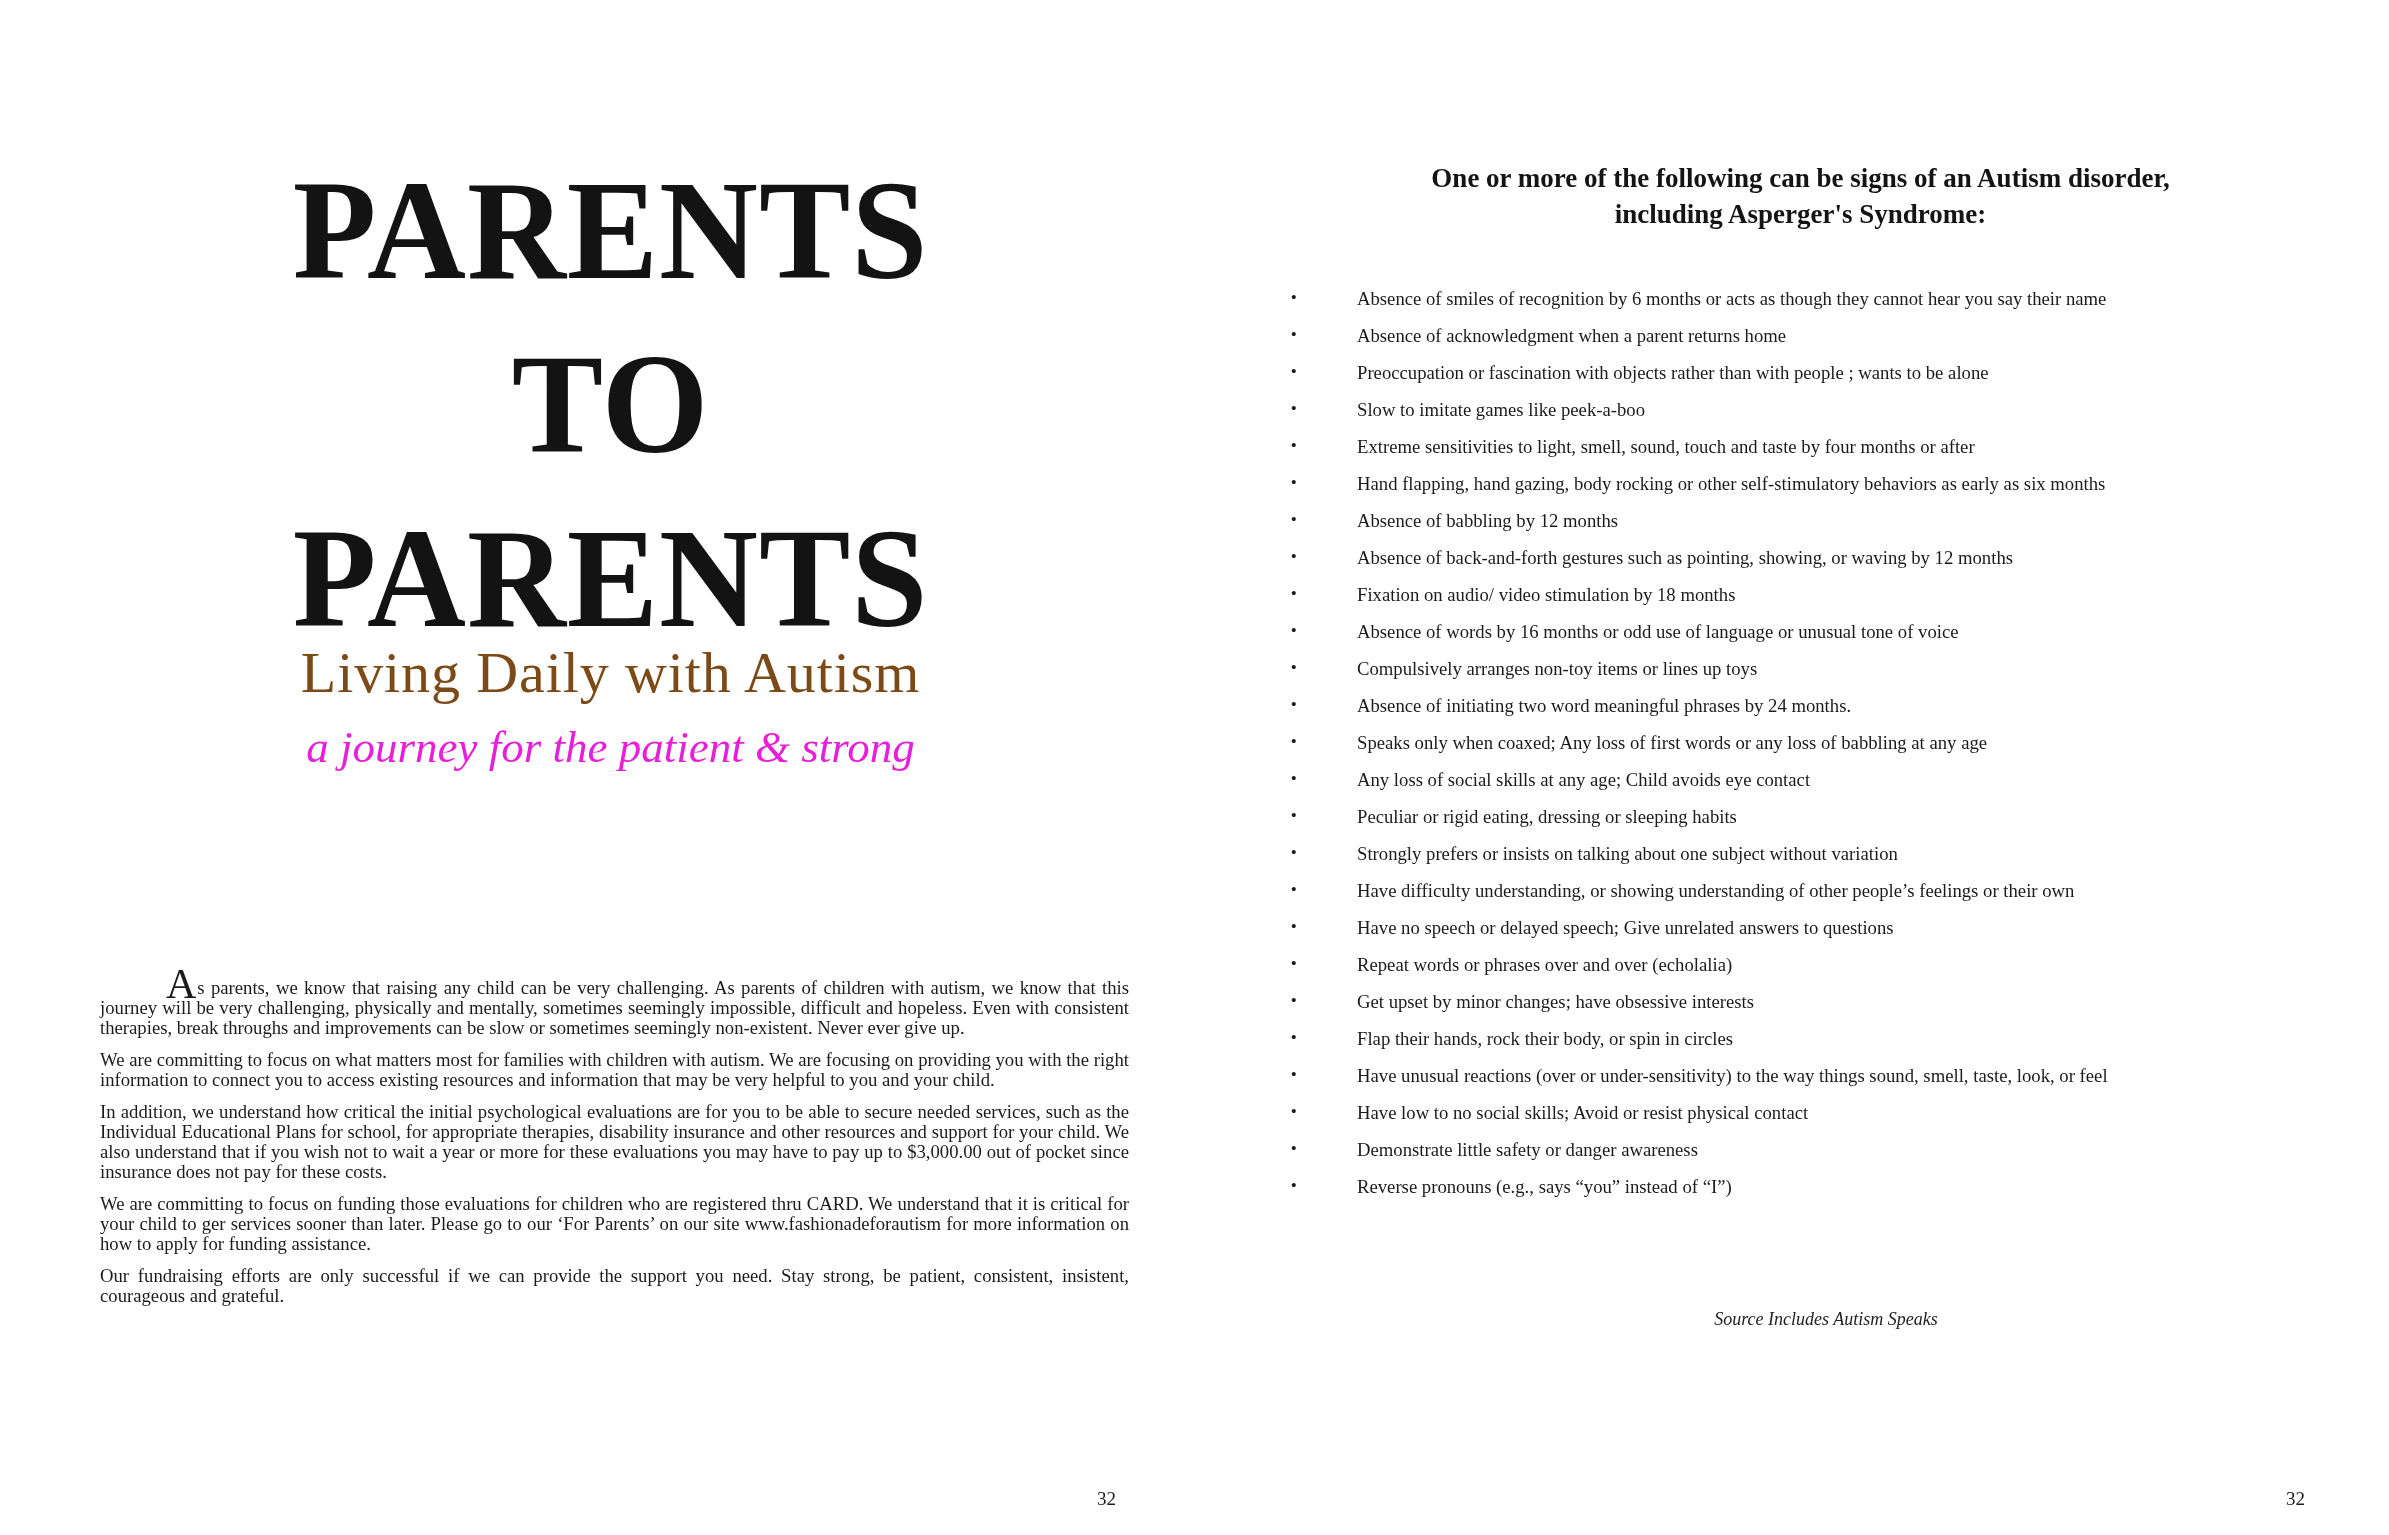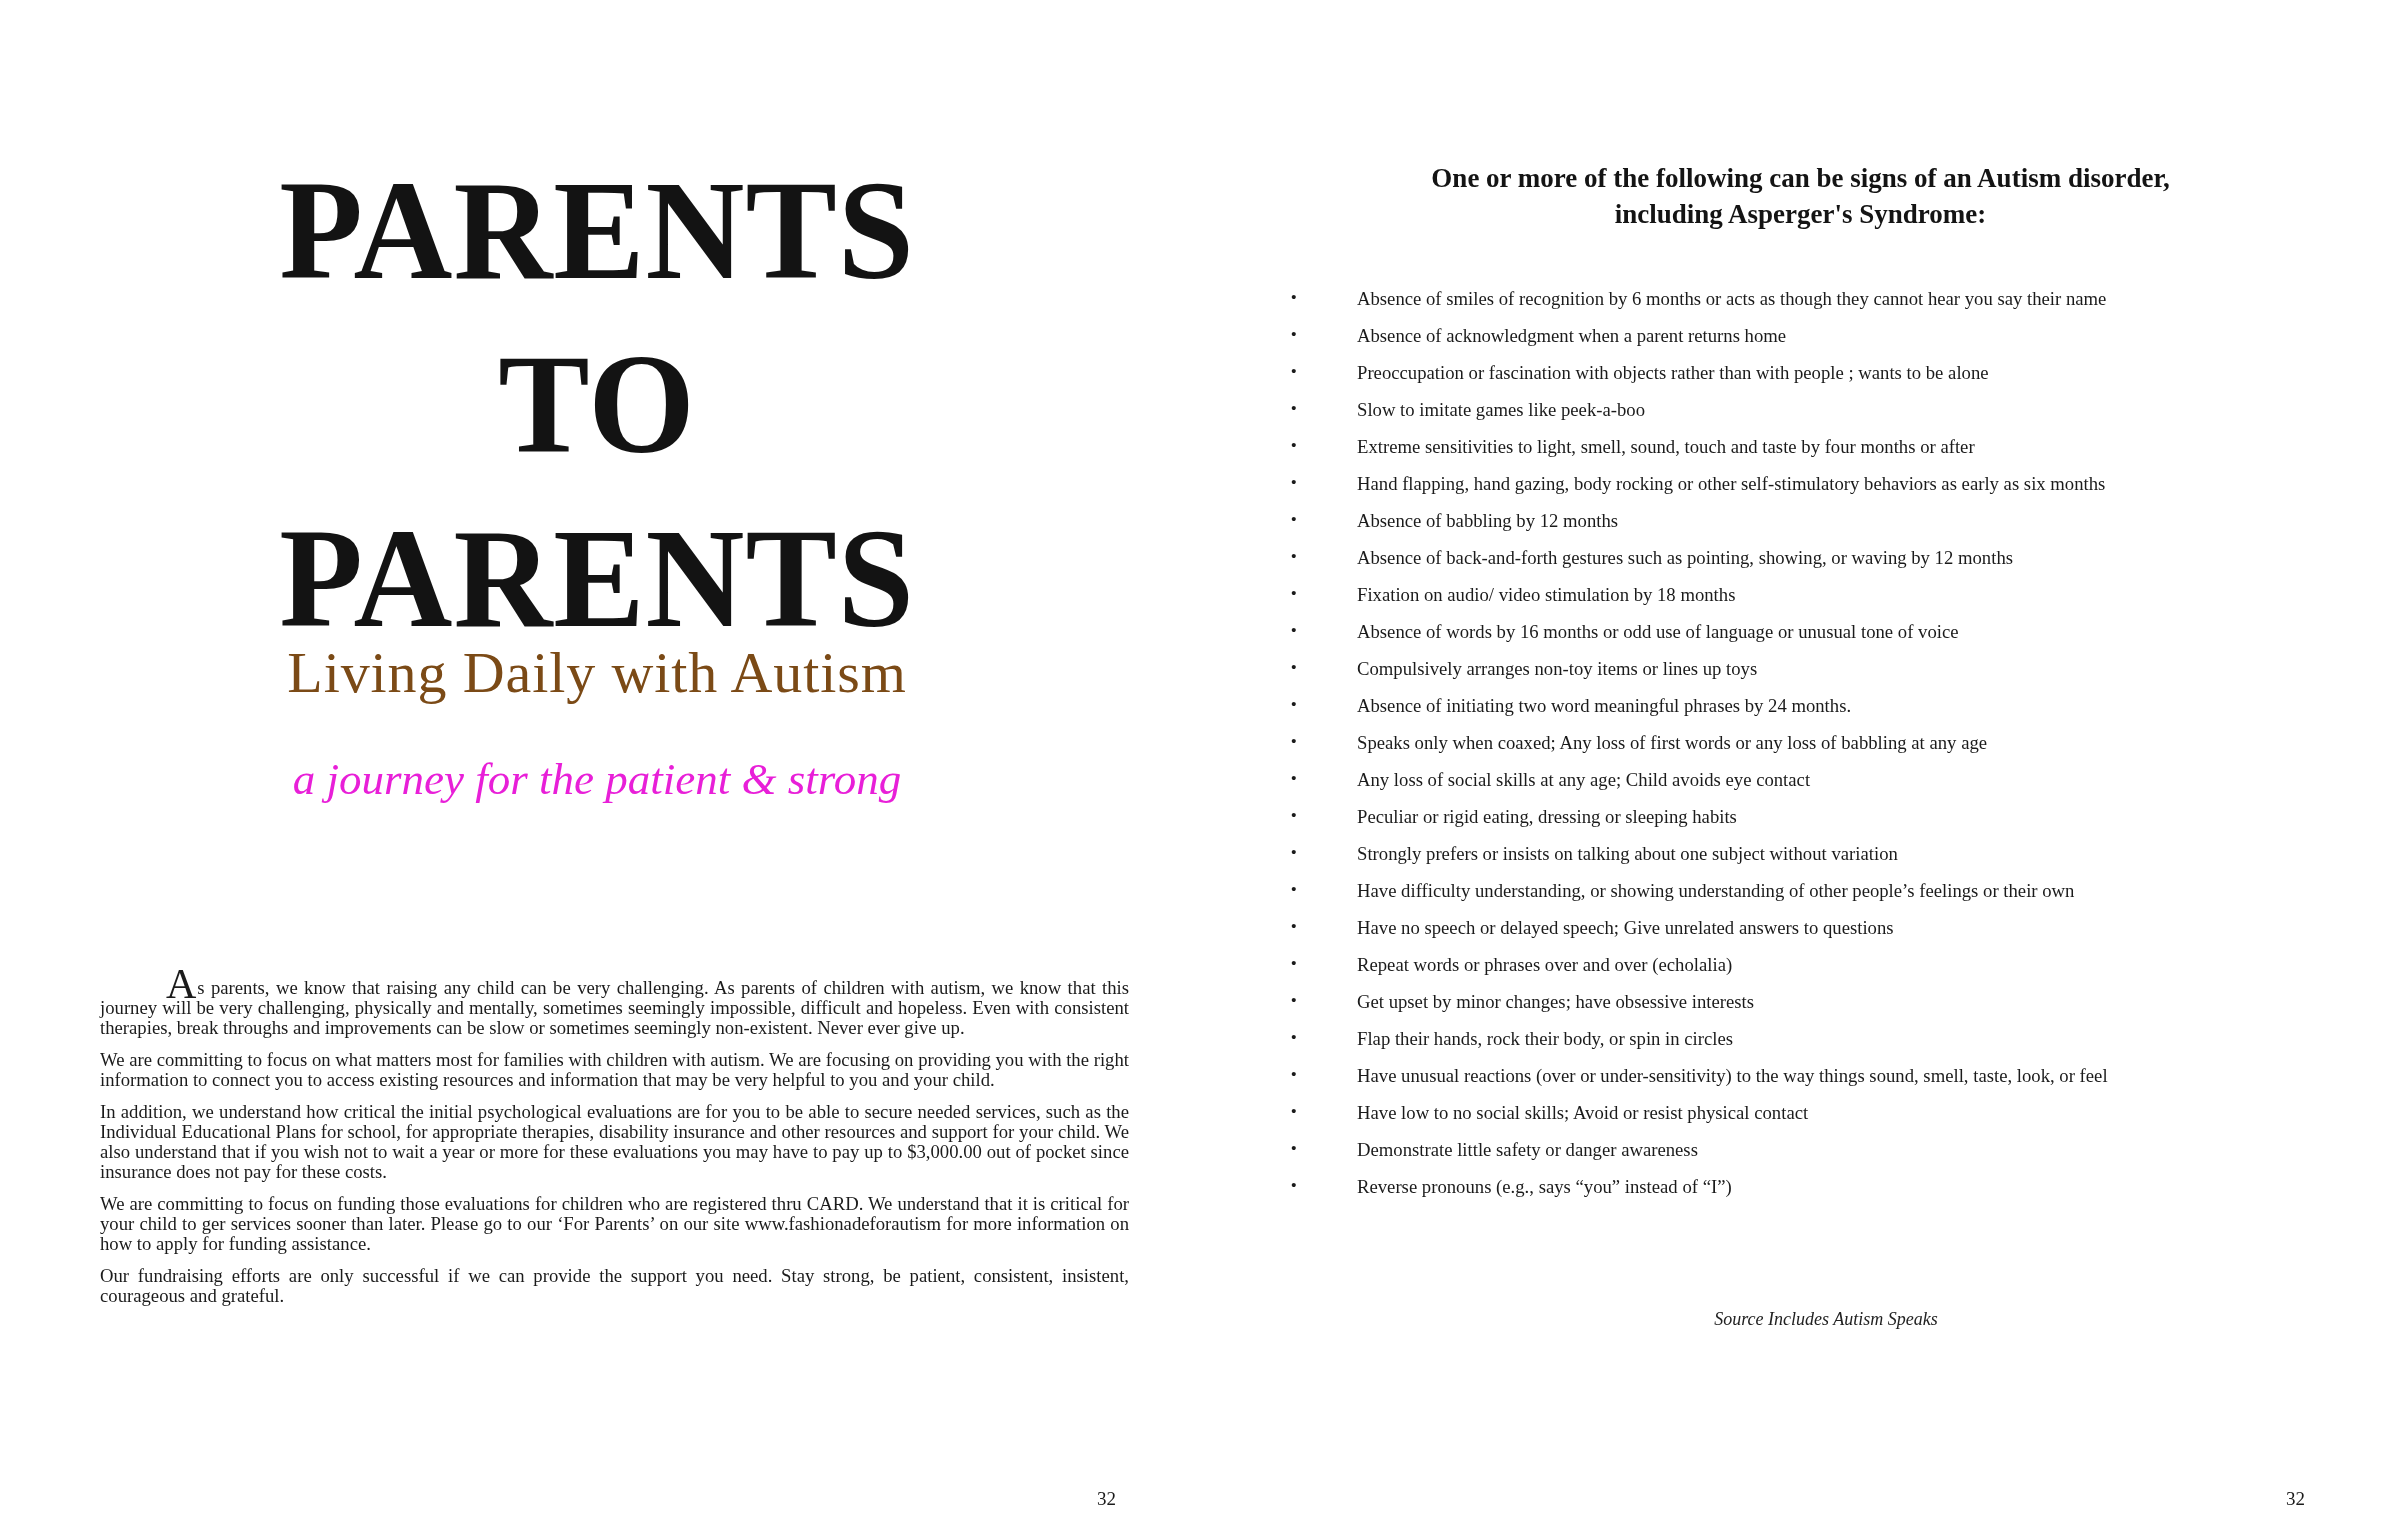--- a/index.html
+++ b/index.html
@@ -14,21 +14,21 @@
     background: #ffffff;
     font-family: "Liberation Serif", "DejaVu Serif", serif;
     color: #161616;
     overflow: hidden;
   }
   .page {
     position: absolute;
     top: 0;
     height: 1536px;
   }
-  .page.left  { left: 0;      width: 1194px; }
+  .page.left  { left: 0;      width: 1194px; padding-left: 27px; }
   .page.right { left: 1194px; width: 1195px; }
 
   
   .title-block {
     position: absolute;
     top: 144px;
     left: 0;
     width: 100%;
     text-align: center;
     font-weight: bold;
@@ -45,21 +45,21 @@
     left: 0;
     width: 100%;
     text-align: center;
     font-size: 58px;
     line-height: 60px;
     color: #7b4a16;
     letter-spacing: 0.9px;
   }
   .tagline {
     position: absolute;
-    top: 753px;
+    top: 721px;
     left: 0;
     width: 100%;
     text-align: center;
     font-style: italic;
     font-size: 45px;
     line-height: 53px;
     color: #e81fd8;
   }
   .body-text {
     position: absolute;

